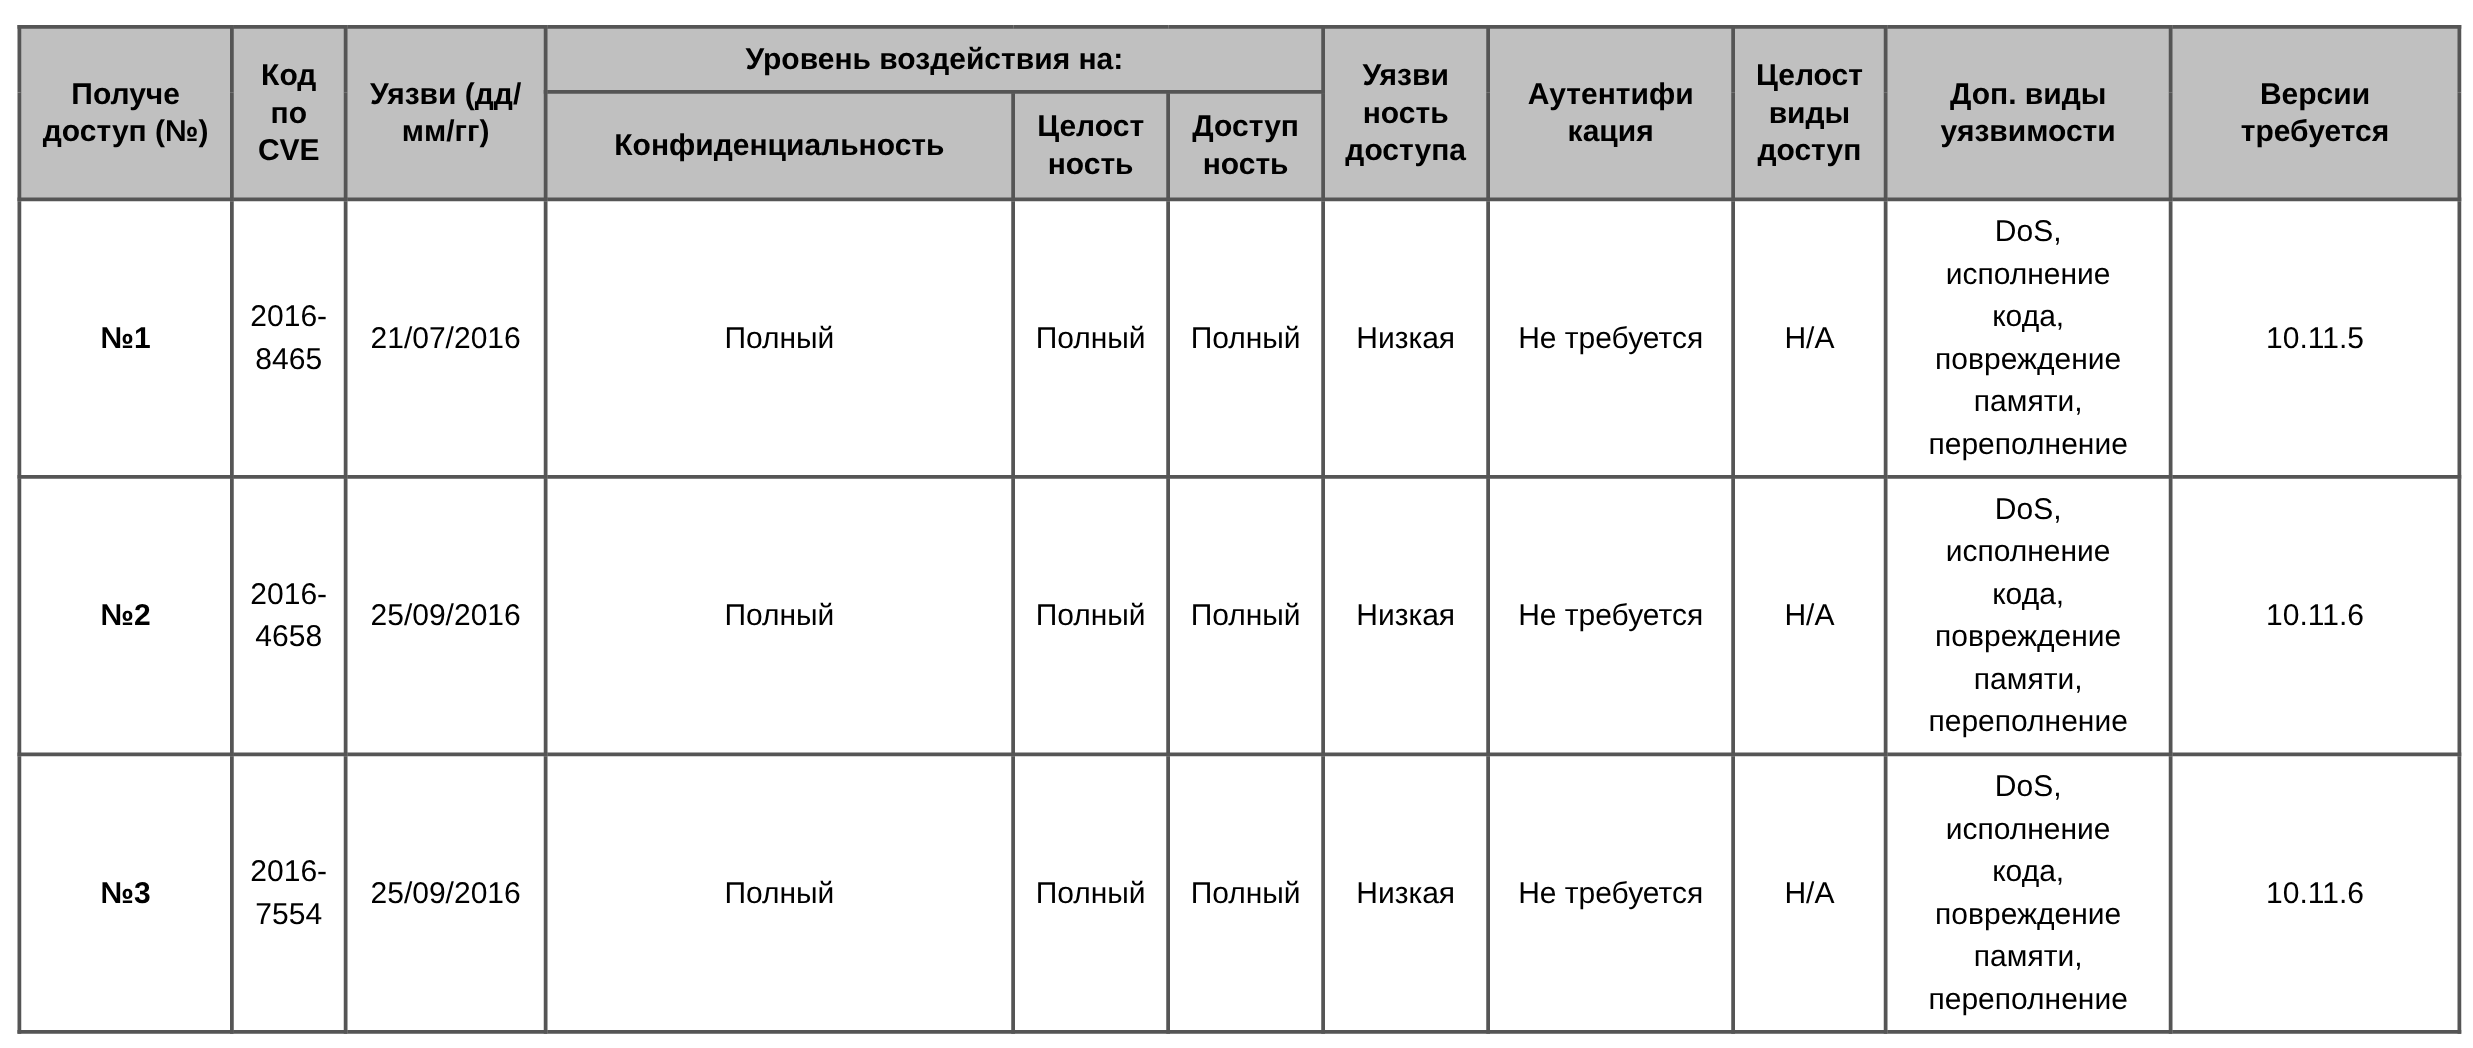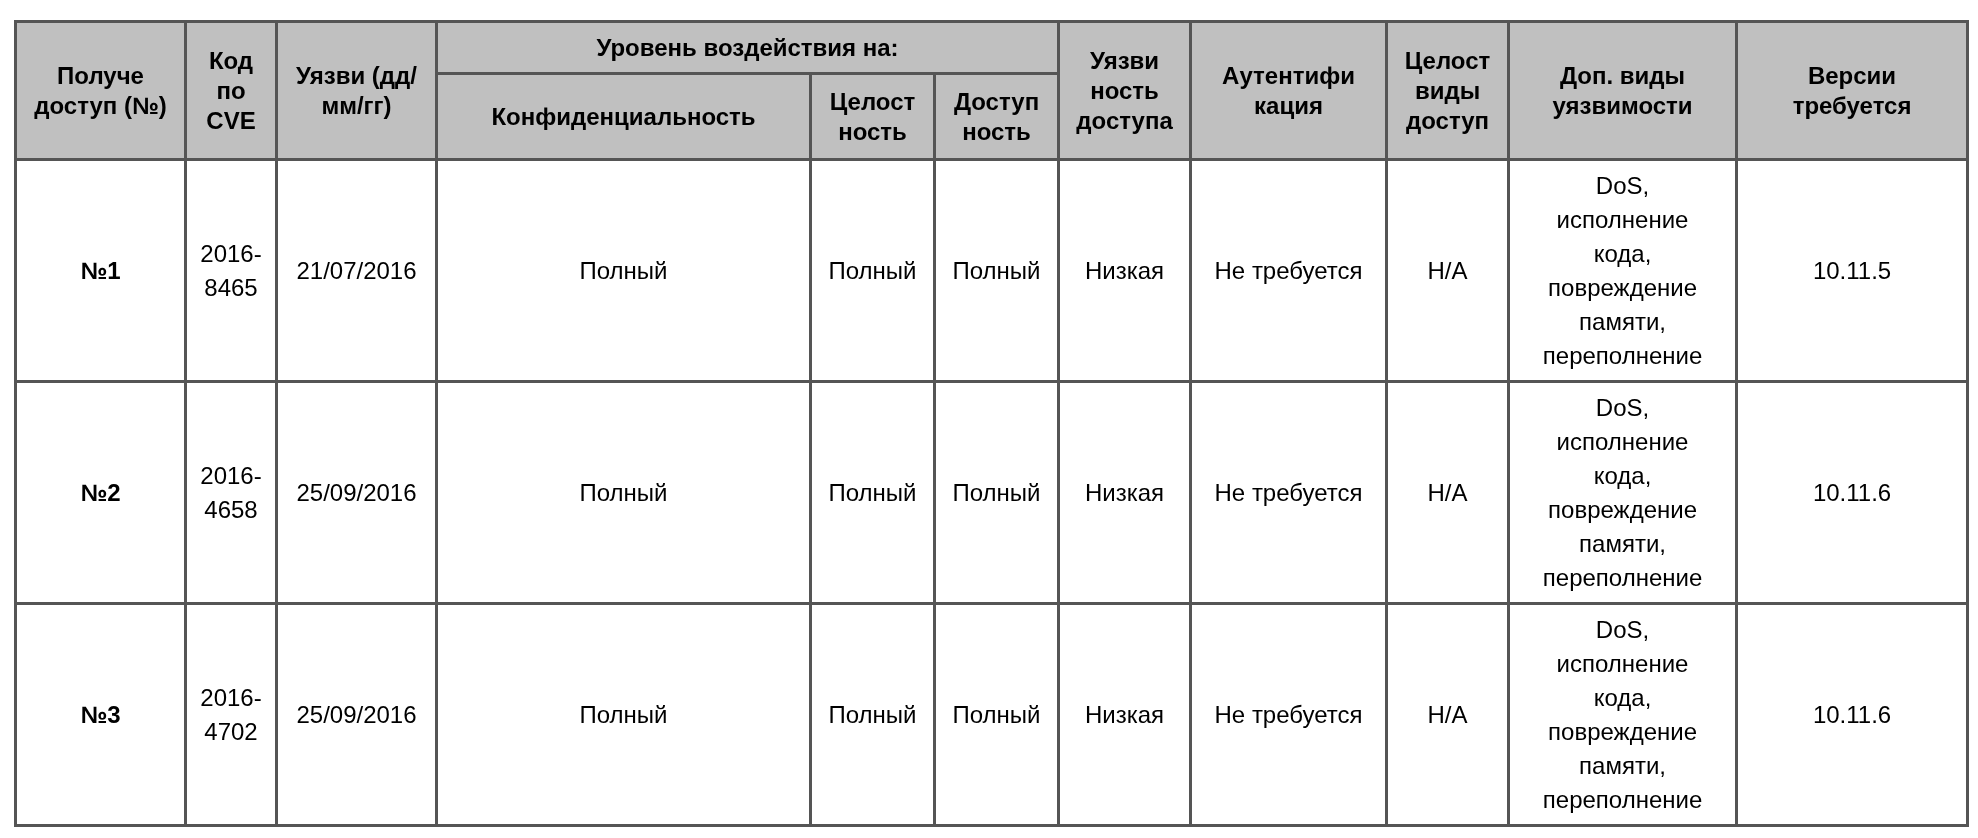--- a/index.html
+++ b/index.html
@@ -135,21 +135,21 @@
         <span class="ml">повреждение</span>
         <span class="ml">памяти,</span>
         <span class="ml">переполнение</span>
       </td>
       <td>10.11.6</td>
     </tr>
     <tr class="body-row">
       <td class="num">№3</td>
       <td>
         <span class="ml">2016-</span>
-        <span class="ml">4702</span>
+        <span class="ml">7554</span>
       </td>
       <td>25/09/2016</td>
       <td>Полный</td>
       <td>Полный</td>
       <td>Полный</td>
       <td>Низкая</td>
       <td>Не требуется</td>
       <td>Н/А</td>
       <td>
         <span class="ml">DoS,</span>

